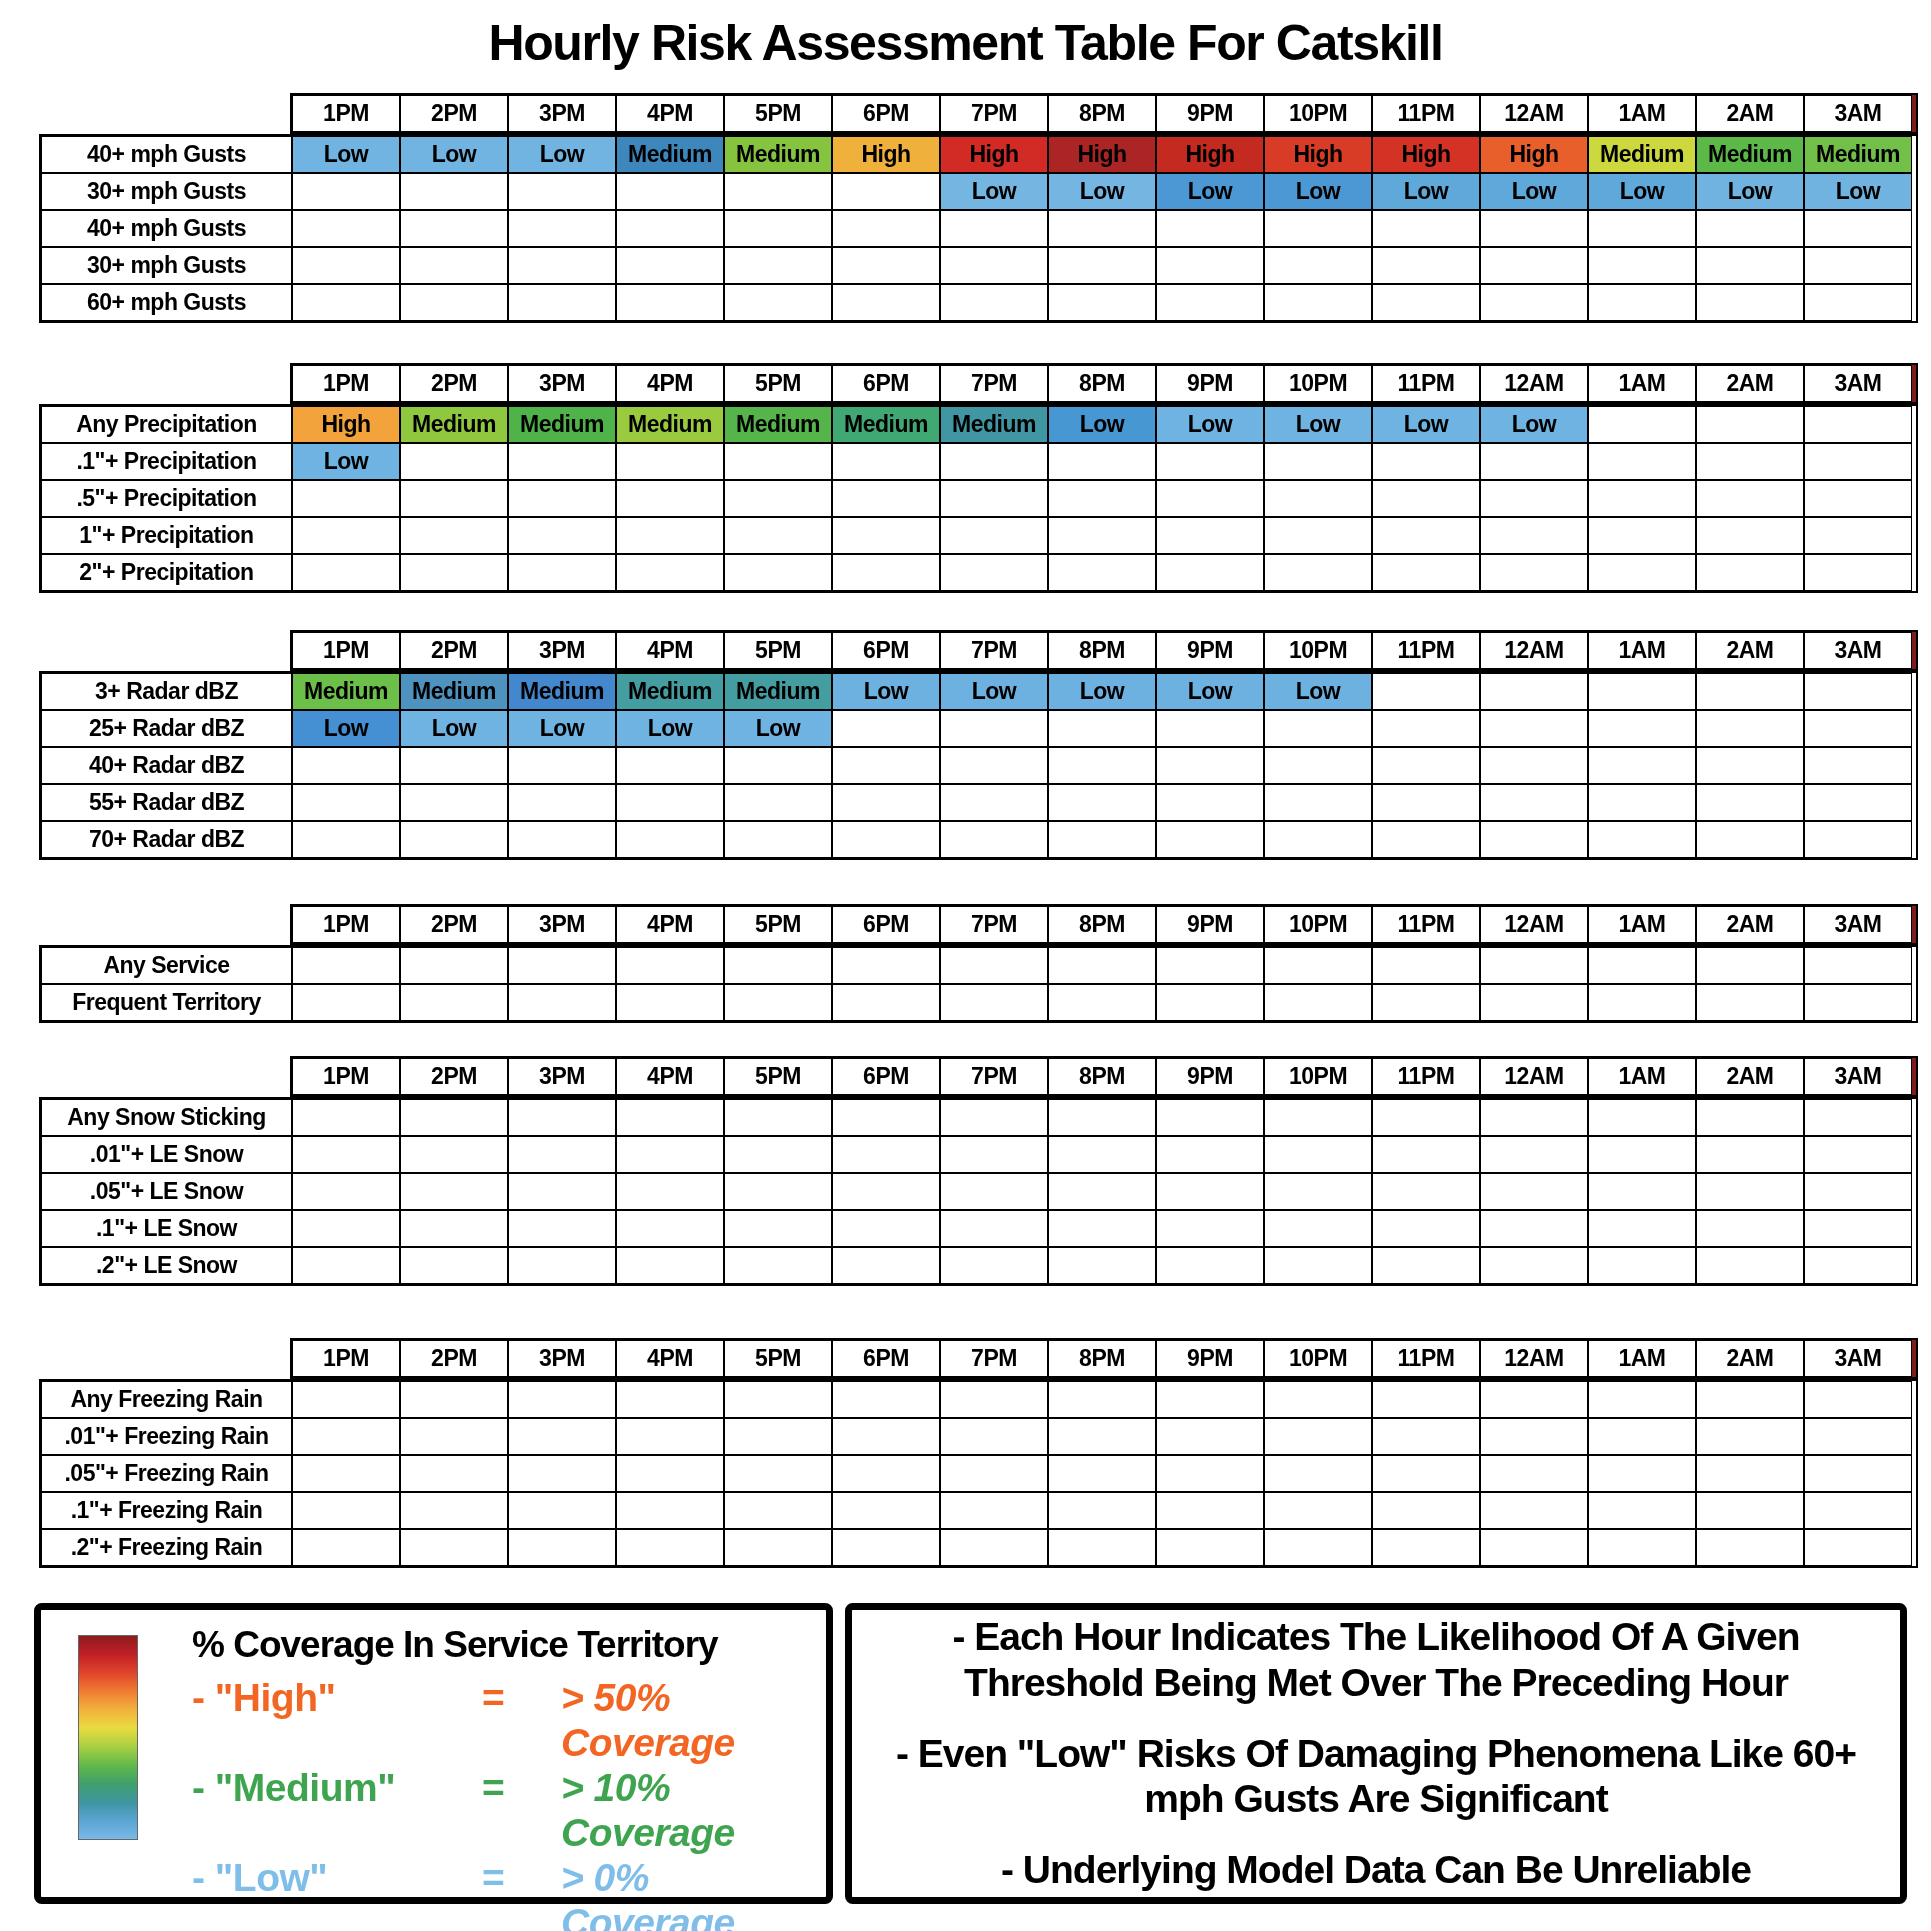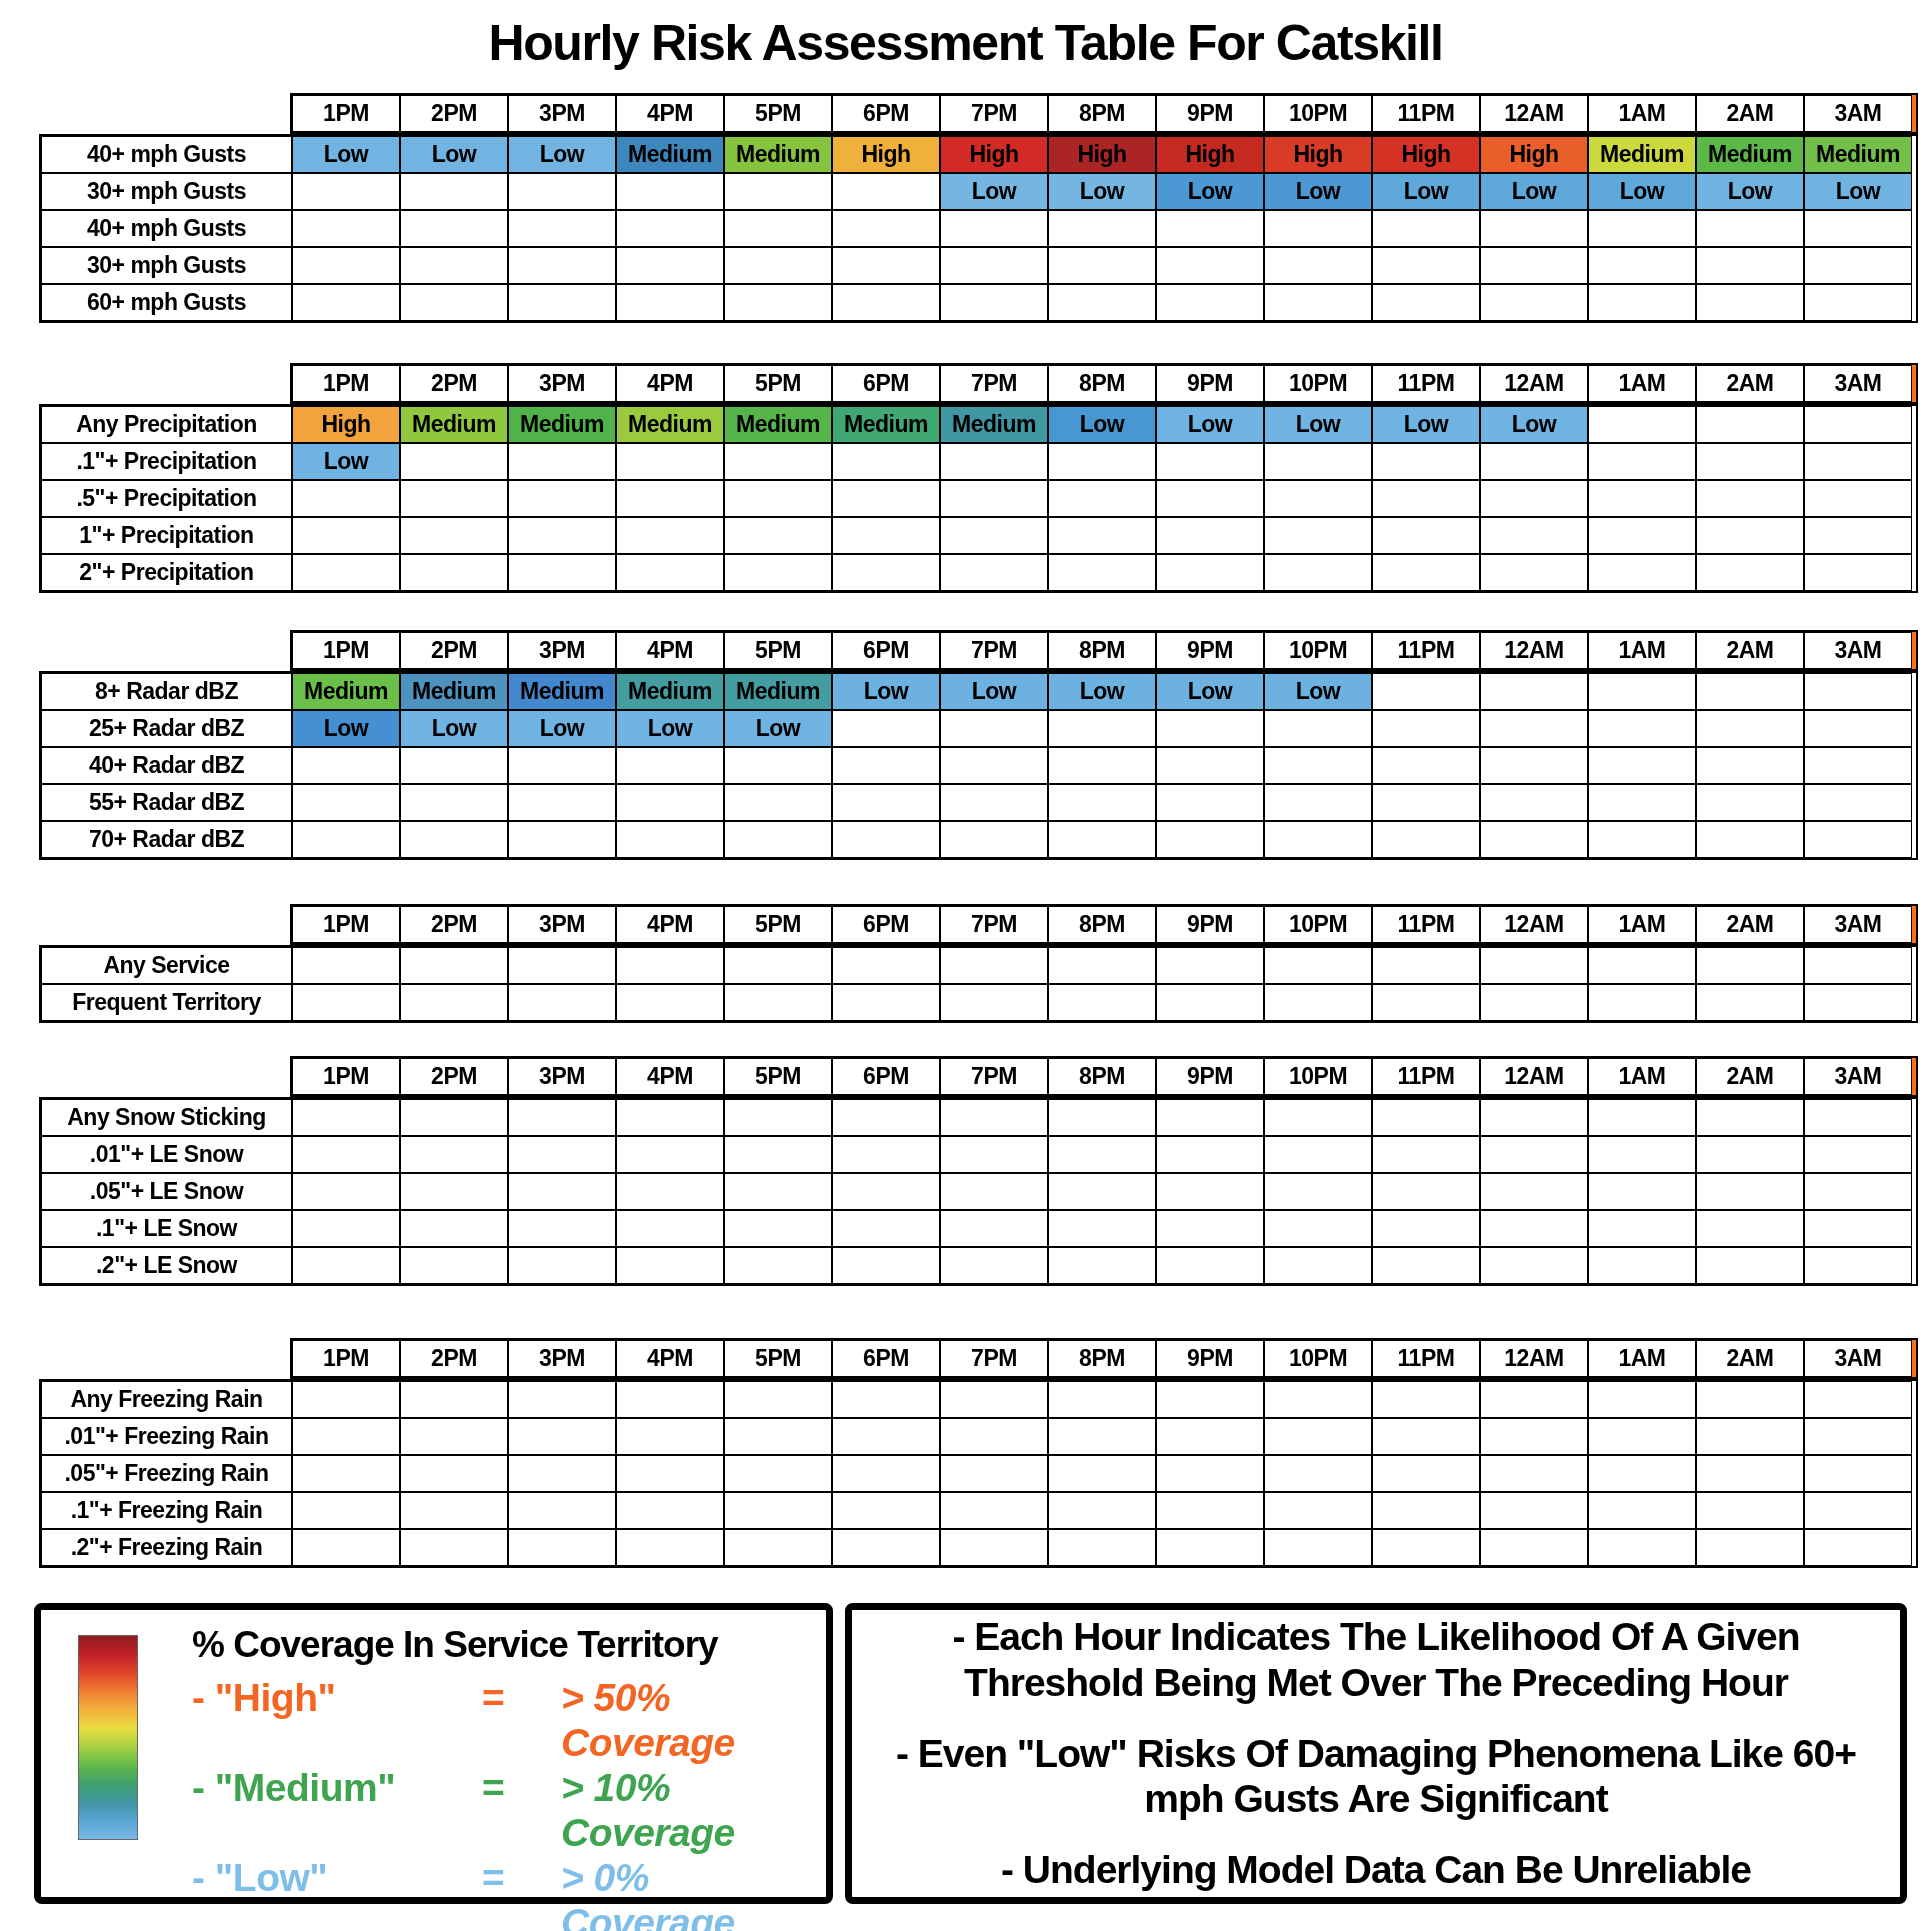--- a/index.html
+++ b/index.html
@@ -6,21 +6,21 @@
   body { margin: 0; background: #ffffff; }
   .page {
     position: relative; width: 1931px; height: 1931px; background: #fff;
     font-family: "Liberation Sans", sans-serif; font-weight: bold; color: #000; overflow: hidden;
   }
   .page-title {
     position: absolute; top: 13.5px; left: 0; width: 100%;
     text-align: center; font-size: 50px; letter-spacing: -1.4px;
   }
   .risk-table { position: absolute; left: 39px; }
-  .header-row { display: flex; margin-left: 251px; border: 2.9px solid #000; width: 1628px; background:#f97316; }
+  .header-row { display: flex; margin-left: 251px; border: 2.9px solid #000; width: 1628px; background:#7f1d1d; }
   .hcell, .cell, .lcell {
     display: flex; align-items: center; justify-content: center;
     font-size: 23px; letter-spacing: -0.5px; background: #fff;
   }
   .hcell  { width: 108px; height: 37px; border: 1.9px solid #000; }
   .tbody  { border: 2.9px solid #000; width: 1879px; }
   .trow   { display: flex; }
   .lcell  { width: 251px; height: 37px; border: 1.9px solid #000; }
   .cell   { width: 108px; height: 37px; border: 1.9px solid #000; }
 
@@ -290,21 +290,21 @@
           <div class="hcell">9PM</div>
           <div class="hcell">10PM</div>
           <div class="hcell">11PM</div>
           <div class="hcell">12AM</div>
           <div class="hcell">1AM</div>
           <div class="hcell">2AM</div>
           <div class="hcell">3AM</div>
         </div>
         <div class="tbody">
           <div class="trow">
-            <div class="lcell">8+ Radar dBZ</div>
+            <div class="lcell">3+ Radar dBZ</div>
             <div class="cell" style="background: rgb(108, 192, 74);">Medium</div>
             <div class="cell" style="background: rgb(78, 146, 192);">Medium</div>
             <div class="cell" style="background: rgb(67, 135, 205);">Medium</div>
             <div class="cell" style="background: rgb(68, 157, 160);">Medium</div>
             <div class="cell" style="background: rgb(68, 157, 160);">Medium</div>
             <div class="cell" style="background: rgb(109, 177, 225);">Low</div>
             <div class="cell" style="background: rgb(109, 177, 225);">Low</div>
             <div class="cell" style="background: rgb(109, 177, 225);">Low</div>
             <div class="cell" style="background: rgb(109, 177, 225);">Low</div>
             <div class="cell" style="background: rgb(109, 177, 225);">Low</div>

